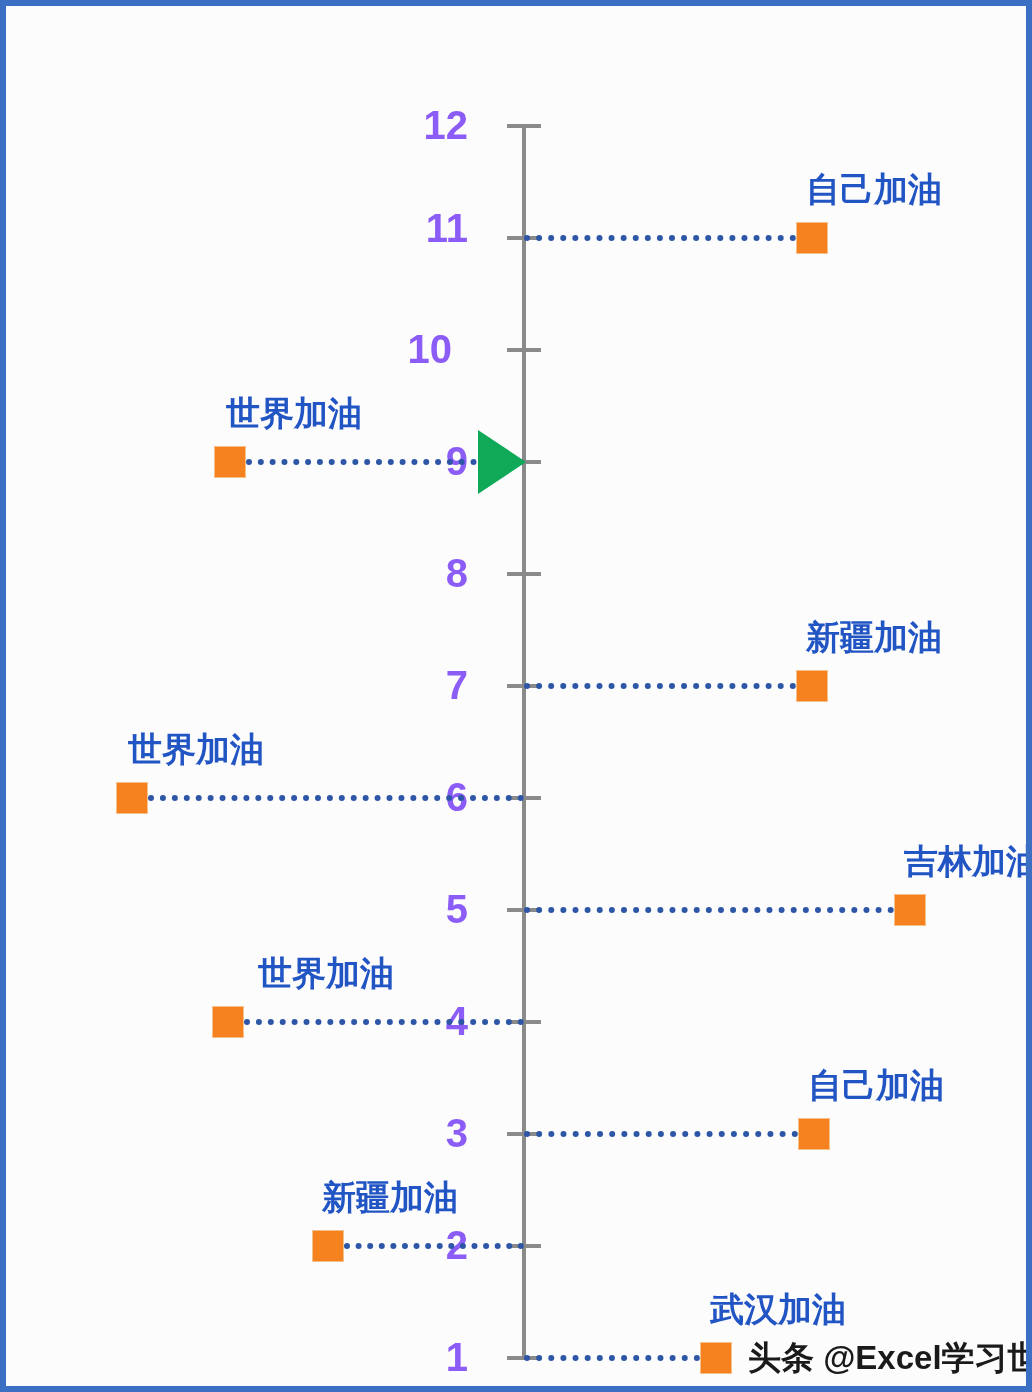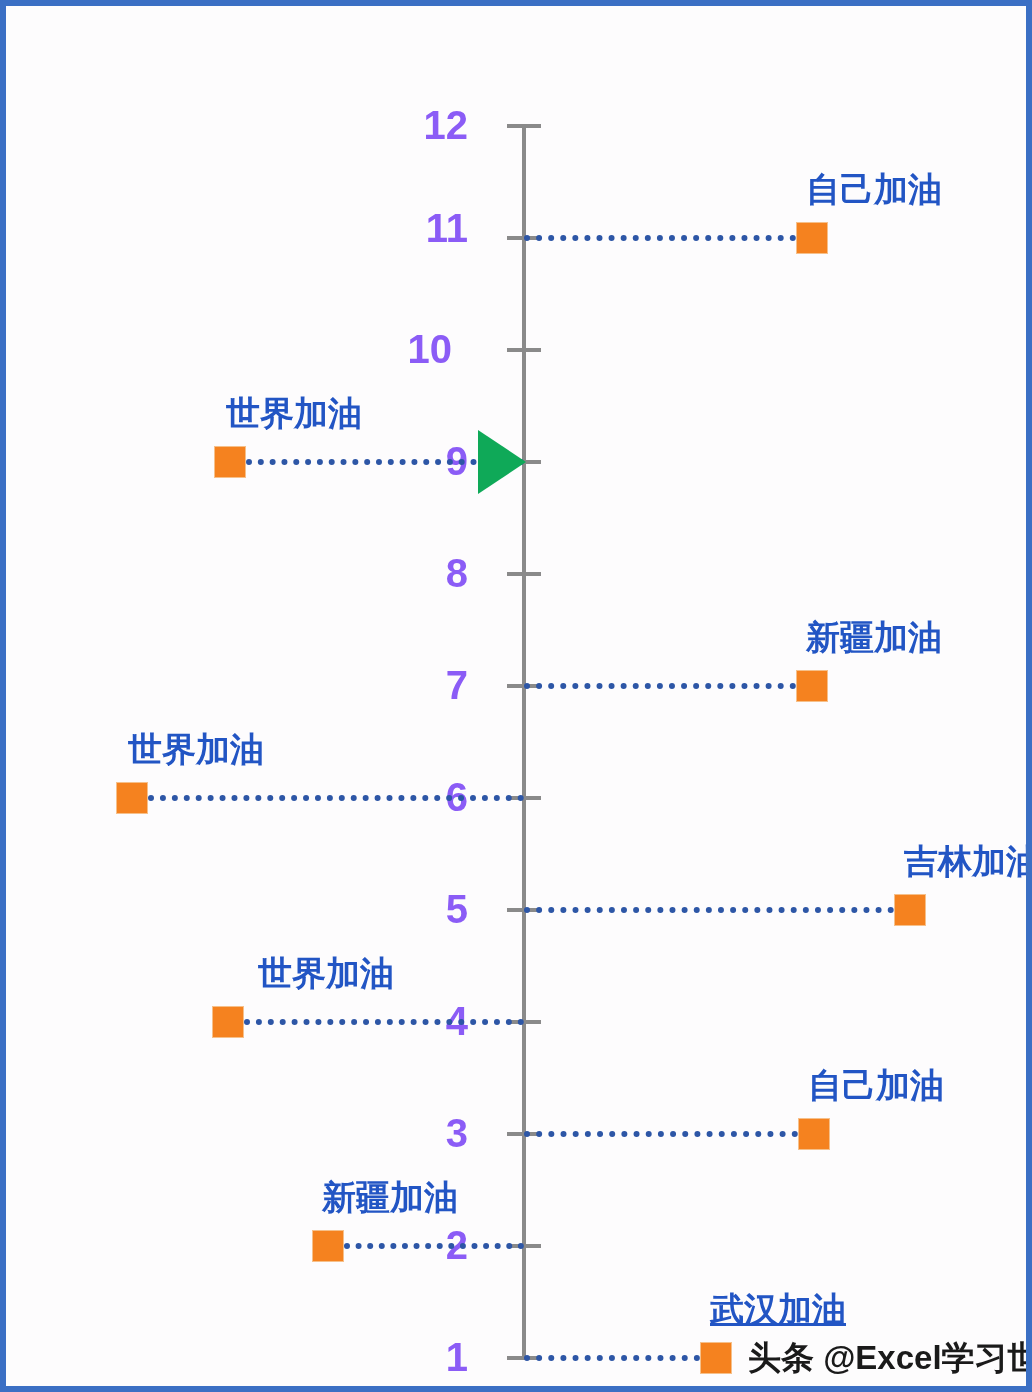--- a/index.html
+++ b/index.html
@@ -198,20 +198,20 @@
         <div class="event-label align-left" style="left: 738px; width: 200px;">自己加油</div>
       </div>
       <div class="event-row" style="top: 1240px;">
         <div class="connector" style="left: 338px; width: 180px;"></div>
         <div class="marker-square" style="left: 306px;"></div>
         <div class="event-label align-left" style="left: 252px; width: 200px;">新疆加油</div>
       </div>
       <div class="event-row" style="top: 1352px;">
         <div class="connector" style="left: 518px; width: 176px;"></div>
         <div class="marker-square" style="left: 694px;"></div>
-        <div class="event-label align-left" style="left: 640px; width: 200px; text-decoration: underline;">武汉加油</div>
+        <div class="event-label align-left" style="left: 640px; width: 200px;">武汉加油</div>
       </div>
     </div>
 
   <div id="current-pointer" style="left: 520px; top: 424px; transform: scaleX(-1); transform-origin: left center; border-right-color: rgb(15, 169, 88);"></div>
 
   <div id="watermark" style="left: 742px; top: 1330px;">头条 @Excel学习世界</div>
 </div>
 
 </body></html>

